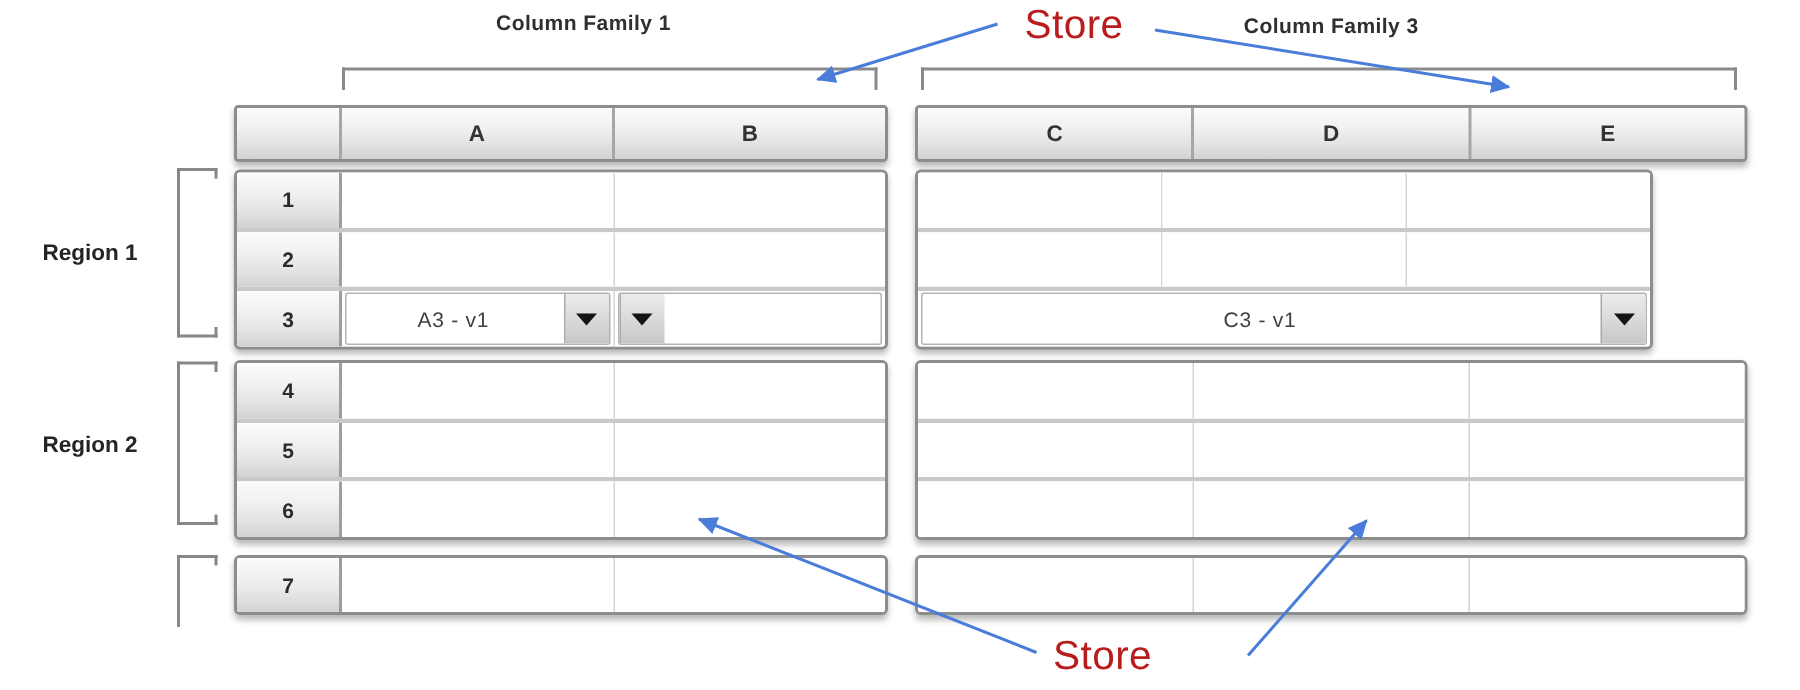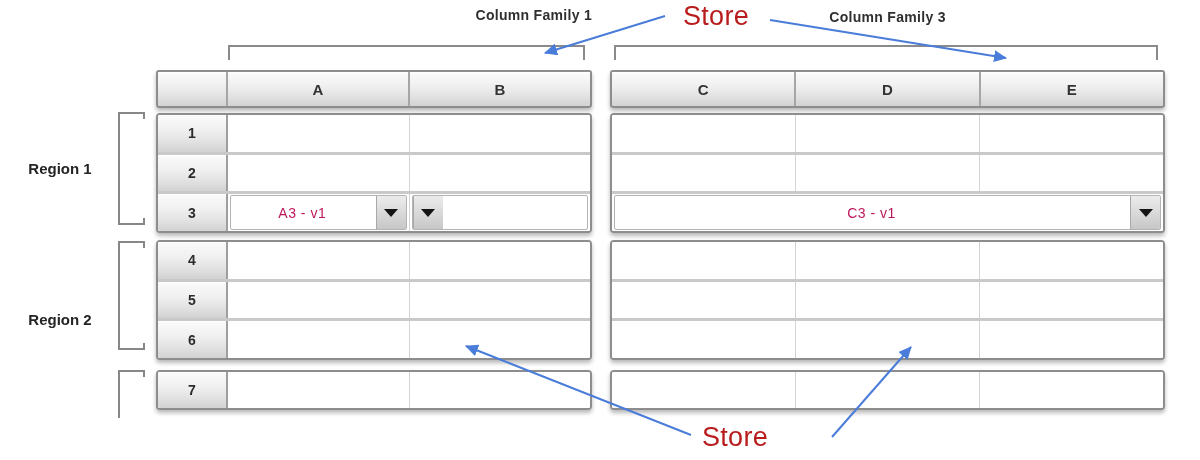--- a/index.html
+++ b/index.html
@@ -35,42 +35,42 @@
   .block-row:last-child { border-bottom:none; }
   .rowhdr { width:70px; flex:0 0 70px; display:flex; align-items:center; justify-content:center;
     font-size:14px; font-weight:bold; color:#2c2c2c; border-right:2px solid #9e9e9e;
     box-shadow:inset 0 1px 0 #ffffff; }
   .cell { flex:1; position:relative; background:#fff; border-right:1px solid #d4d4d4; }
   .cell:last-child { border-right:none; }
   
   .combo { position:absolute; top:1px; left:2px; right:2px; bottom:1px;
     display:flex; align-items:stretch; border:1px solid #b3b3b3; border-radius:2px; overflow:hidden; background:#fff; }
   .combo-val { flex:1; display:flex; align-items:center; justify-content:center;
-    font-size:14px; color:#be185d; letter-spacing:.5px; padding-right:2px; }
+    font-size:14px; color:#404040; letter-spacing:.5px; padding-right:2px; }
   .combo-btn { width:30px; flex:0 0 30px; display:flex; align-items:center; justify-content:center;
     background:linear-gradient(180deg,#ececec 0%,#d8d8d8 55%,#c7c7c7 100%); border-left:1px solid #a8a8a8; cursor:pointer; }
   .tri { width:0; height:0; border-left:7px solid transparent; border-right:7px solid transparent; border-top:8px solid #141414; }
   
   .arrows { position:absolute; left:0; top:0; width:1200px; height:460px; z-index:5; pointer-events:none; }
 </style>
 </head>
 <body>
 
 <div class="canvas">
 
-  <div class="cf-label" style="left:156px; top:7px; width:436px;text-align:right;">Column Family 1</div>
+  <div class="cf-label" style="left:171px; top:7px; width:436px;">Column Family 1</div>
   <div class="store-label" style="left:683px; top:1px;">Store</div>
   <div class="cf-label" style="left:610px; top:9px; width:555px;">Column Family 3</div>
 
   <div class="bracket-top" style="left:228px; top:45px; width:357px;"></div>
   <div class="bracket-top" style="left:614px; top:45px; width:544px;"></div>
 
   <div class="region-label" style="left:10px; top:160px; width:100px;">Region 1</div>
   <div class="bracket-side" style="left:118px; top:112px; height:113px;"></div>
-  <div class="region-label" style="left:8px; top:288px; width:104px;margin-top:23px;">Region 2</div>
+  <div class="region-label" style="left:8px; top:288px; width:104px;">Region 2</div>
   <div class="bracket-side" style="left:118px; top:241px; height:109px;"></div>
   <div class="bracket-side open-bottom" style="left:118px; top:370px; height:48px;"></div>
 
   <div class="panel grad" style="left:156px; top:70px; width:436px; height:38px; border-radius:3px;">
     <div class="hdr-row">
       <div class="hdr-cell" style="width:70px; flex:0 0 70px;"></div>
       <div class="hdr-cell" style="flex:1;">A</div>
       <div class="hdr-cell" style="flex:1;">B</div>
     </div>
   </div>
@@ -107,21 +107,21 @@
       <div class="cell">
         <div class="combo">
           <div class="combo-btn">
             <div class="tri"></div>
           </div>
         </div>
       </div>
     </div>
   </div>
 
-  <div class="panel" style="left:610px; top:113px; width:555px; height:120px;">
+  <div class="panel" style="left:610px; top:113px; width:492px; height:120px;">
     <div class="block-row">
       <div class="cell"></div>
       <div class="cell"></div>
       <div class="cell"></div>
     </div>
     <div class="block-row">
       <div class="cell"></div>
       <div class="cell"></div>
       <div class="cell"></div>
     </div>

